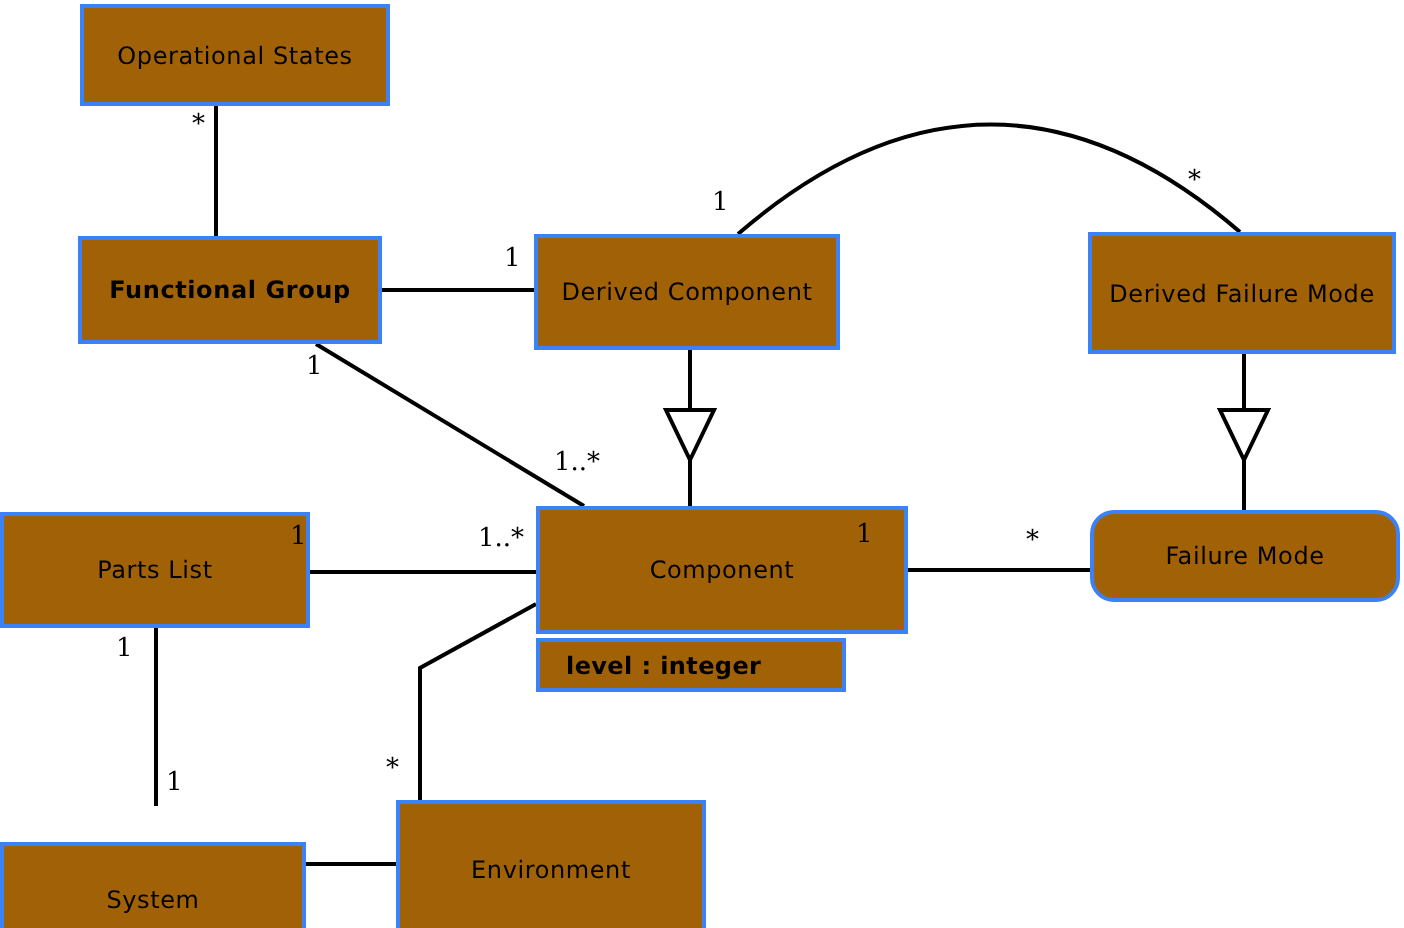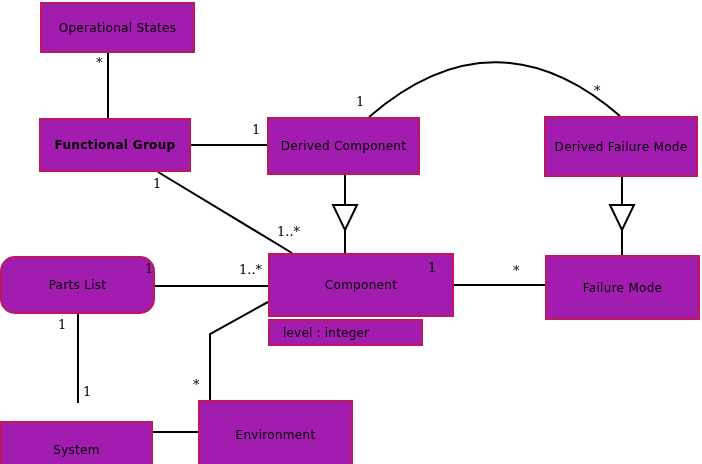--- a/index.html
+++ b/index.html
@@ -12,22 +12,22 @@
     overflow: hidden;
   }
   svg.connectors {
     position: absolute;
     left: 0; top: 0;
     width: 702px; height: 464px;
   }
   .uml-class {
     position: absolute;
     box-sizing: border-box;
-    border: 2px solid #be185d;
-    background: #a21caf;
+    border: 2px solid #3b82f6;
+    background: #a16207;
     display: flex;
     align-items: center;
     justify-content: center;
     font-size: 12px;
     color: #000000;
     letter-spacing: 0.3px;
     white-space: nowrap;
     text-align: right;
   }
   .uml-class.attr {
@@ -91,32 +91,32 @@
   </div>
 
   <div class="uml-class" style="left:267px; top:117px; width:153px; height:58px;">
     <span>Derived Component</span>
   </div>
 
   <div class="uml-class" style="left:544px; top:116px; width:154px; height:61px;">
     <span>Derived Failure Mode</span>
   </div>
 
-  <div class="uml-class" style="left:0px; top:256px; width:155px; height:58px;border-radius:15px;">
+  <div class="uml-class" style="left:0px; top:256px; width:155px; height:58px;">
     <span>Parts List</span>
   </div>
 
   <div class="uml-class" style="left:268px; top:253px; width:186px; height:64px;">
     <span>Component</span>
   </div>
-  <div class="uml-class attr" style="left:268px; top:319px; width:155px; height:27px;">
+  <div class="uml-class attr" style="left:268px; top:319px; width:155px; height:27px;font-weight:bold;">
     <span>level : integer</span>
   </div>
 
-  <div class="uml-class" style="left:545px; top:255px; width:155px; height:65px;">
+  <div class="uml-class" style="left:545px; top:255px; width:155px; height:46px;border-radius:12px;">
     <span>Failure Mode</span>
   </div>
 
   <div class="uml-class" style="left:0px; top:421px; width:153px; height:58px;">
     <span>System</span>
   </div>
 
   <div class="uml-class" style="left:198px; top:400px; width:155px; height:69px;">
     <span>Environment</span>
   </div>

